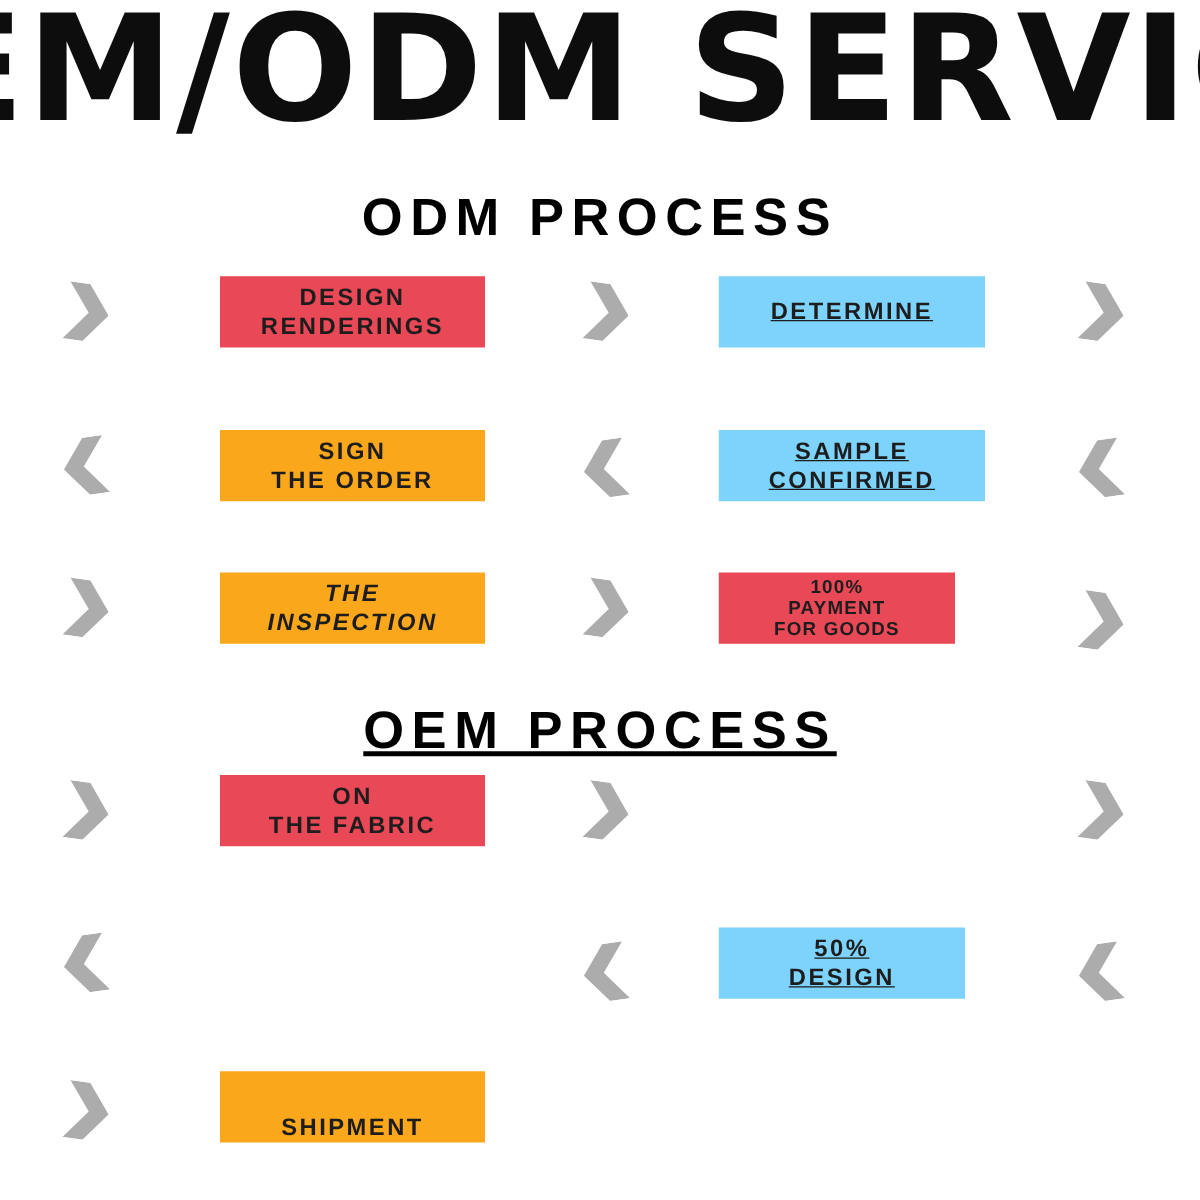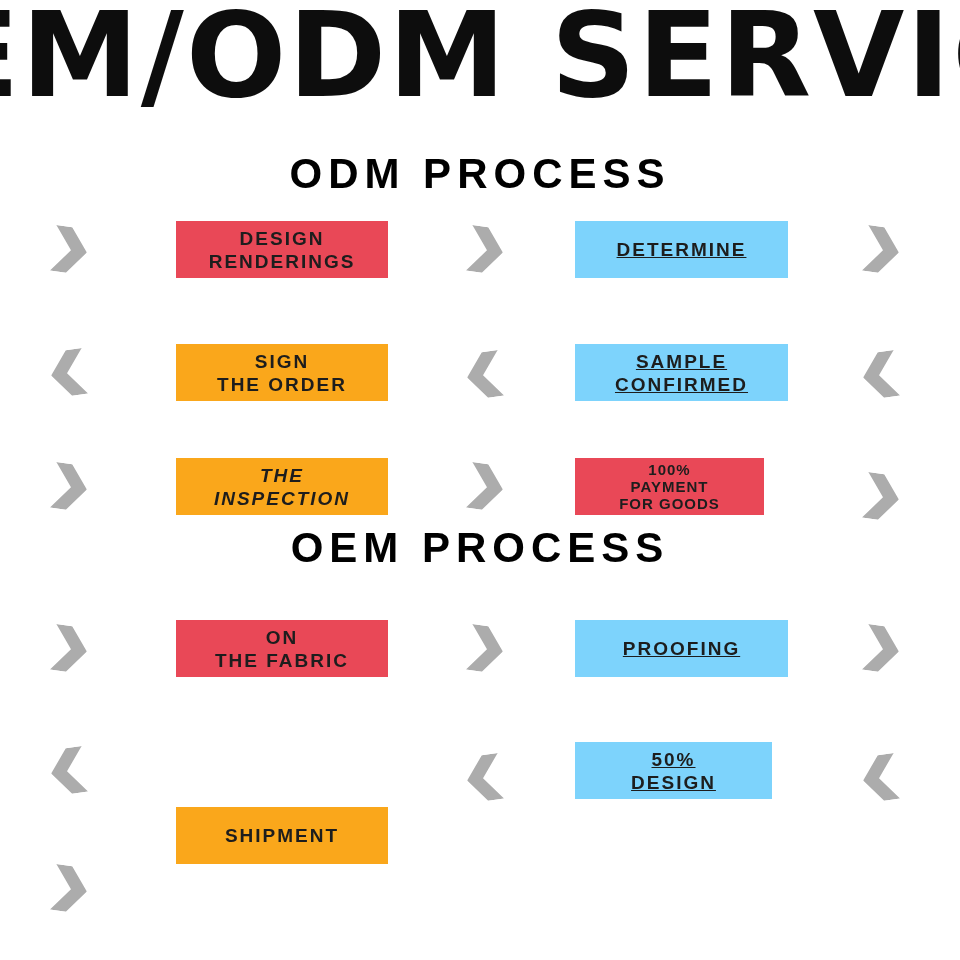--- a/index.html
+++ b/index.html
@@ -128,38 +128,35 @@
     <span>100%</span>
     <span>PAYMENT</span>
     <span>FOR GOODS</span>
   </div>
   <div class="chev" style="left:863px;top:474px;">
     <svg viewBox="0 0 36 46">
         <polygon points="2,0 18,0 36,23 18,46 2,46 20,23" fill="#ACACAC"></polygon>
       </svg>
   </div>
 
-  <div class="section-heading" style="top:524px;">OEM PROCESS</div>
+  <div class="section-heading" style="top:560px;text-decoration:underline;">OEM PROCESS</div>
 
   <div class="chev" style="left:51px;top:626px;">
     <svg viewBox="0 0 36 46">
         <polygon points="2,0 18,0 36,23 18,46 2,46 20,23" fill="#ACACAC"></polygon>
       </svg>
   </div>
   <div class="box red" style="left:176px;top:620px;">
     <span>ON</span>
     <span>THE FABRIC</span>
   </div>
   <div class="chev" style="left:467px;top:626px;">
     <svg viewBox="0 0 36 46">
         <polygon points="2,0 18,0 36,23 18,46 2,46 20,23" fill="#ACACAC"></polygon>
       </svg>
-  </div>
-  <div class="box blue" style="left:575px;top:620px;width:213px;">
-    <span>PROOFING</span>
   </div>
   <div class="chev" style="left:863px;top:626px;">
     <svg viewBox="0 0 36 46">
         <polygon points="2,0 18,0 36,23 18,46 2,46 20,23" fill="#ACACAC"></polygon>
       </svg>
   </div>
 
   <div class="chev left" style="left:51px;top:748px;">
     <svg viewBox="0 0 36 46">
         <polygon points="2,0 18,0 36,23 18,46 2,46 20,23" fill="#ACACAC"></polygon>
@@ -178,17 +175,17 @@
     <svg viewBox="0 0 36 46">
         <polygon points="2,0 18,0 36,23 18,46 2,46 20,23" fill="#ACACAC"></polygon>
       </svg>
   </div>
 
   <div class="chev" style="left:51px;top:866px;">
     <svg viewBox="0 0 36 46">
         <polygon points="2,0 18,0 36,23 18,46 2,46 20,23" fill="#ACACAC"></polygon>
       </svg>
   </div>
-  <div class="box orange" style="left:176px;top:807px;">
+  <div class="box orange" style="left:176px;top:857px;justify-content:flex-end;">
     <span>SHIPMENT</span>
   </div>
 
 </div>
 
 </body></html>

